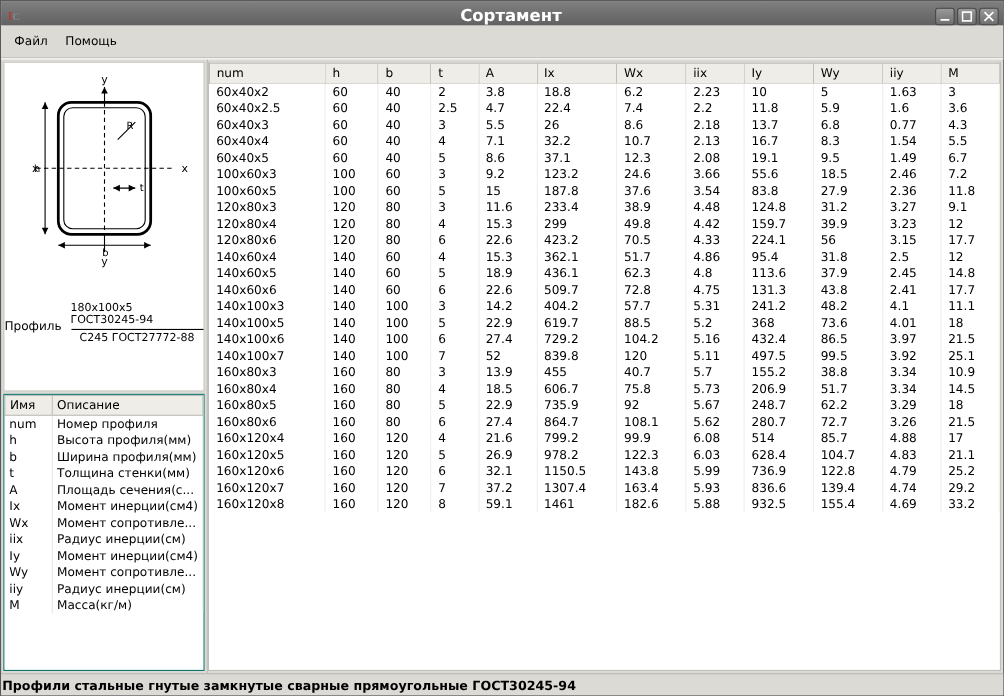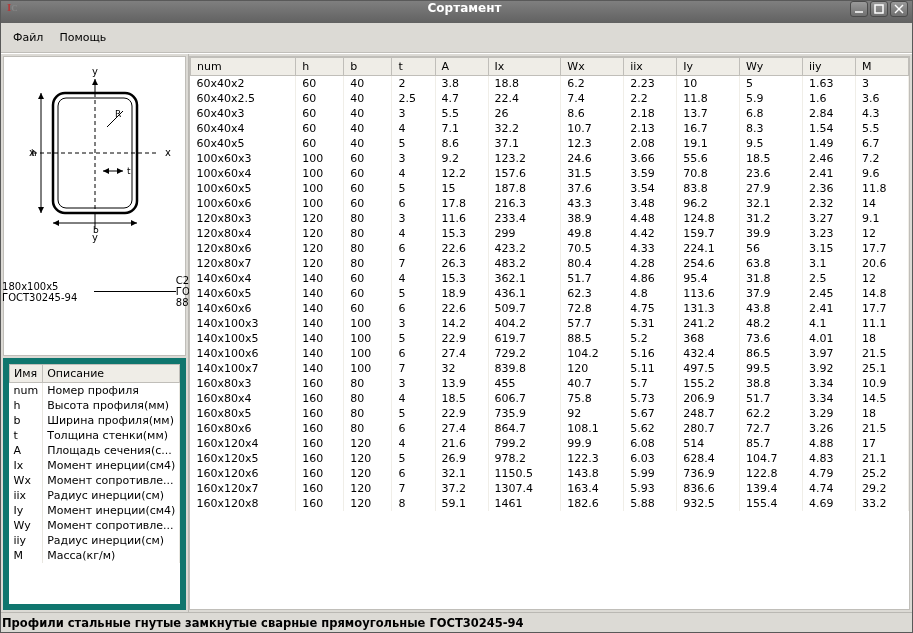--- a/index.html
+++ b/index.html
@@ -15,37 +15,37 @@
     width: 913px;
     height: 633px;
     display: flex;
     flex-direction: column;
     border: 1px solid #595959;
   }
   .titlebar {
     height: 22px;
     background: linear-gradient(to bottom, #7f7f7f 0%, #616161 100%);
     display: flex;
-    align-items: flex-start;
+    align-items: flex-end;
     color: #fff;
     font-weight: bold;
     position: relative;
   }
   .titlebar .appicon {
     margin-left: 6px;
     width: 14px; height: 14px;
     color: #b23b3b;
     font-family: serif;
   }
   .titlebar .title {
     position: absolute;
     left: 16px; right: 0;
     text-align: center;
     pointer-events: none;
-    font-size: 12px;
+    font-size: 15px;
   }
   .titlebar .winbuttons {
     margin-left: auto;
     display: flex;
     gap: 2px;
     padding-right: 4px;
   }
   .winbtn {
     width: 18px; height: 16px;
     border: 1px solid #4a4a4a;
@@ -91,21 +91,21 @@
   .profile-label {
     font-size: 11px;
     margin-top: 4px;
   }
   .profile-line {
     width: 120px; border-top:1px solid #000; margin:2px 0;
   }
   .desc-table-wrap {
     flex:1;
     margin:0 2px 2px 2px;
-    border:6px solid #0f766e;
+    border:1px solid #0f766e;
     overflow:hidden;
     background:#fff;
   }
   .desc-table {
     width:100%; border-collapse:collapse;
     font-size:11px;
   }
   .desc-table th {
     background:#efede7;
     border:1px solid #c0beb9;
@@ -213,21 +213,21 @@
           <polygon points="26,30 23,36 29,36" fill="#000"></polygon>
           <polygon points="26,150 23,144 29,144" fill="#000"></polygon>
           <text x="16" y="93" font-size="9">h</text>
           <line x1="38" y1="160" x2="122" y2="160" stroke="#000"></line>
           <polygon points="38,160 44,157 44,163" fill="#000"></polygon>
           <polygon points="122,160 116,157 116,163" fill="#000"></polygon>
           <text x="78" y="170" font-size="9">b</text>
         </svg>
         <div style="display:flex;align-items:center;margin-top:2px">
           <span class="profile-label" style="margin-right:8px">Профиль</span>
-          <div style="display:flex;flex-direction:row;align-items:center">
+          <div style="display:flex;flex-direction:column;align-items:center">
             <span style="font-size:10px">180x100x5 ГОСТ30245-94</span>
             <div class="profile-line"></div>
             <span style="font-size:10px">С245 ГОСТ27772-88</span>
           </div>
         </div>
       </div>
 
       <div class="desc-table-wrap">
         <table class="desc-table">
           <thead>
@@ -342,21 +342,21 @@
                 <td>60x40x3</td>
                 <td>60</td>
                 <td>40</td>
                 <td>3</td>
                 <td>5.5</td>
                 <td>26</td>
                 <td>8.6</td>
                 <td>2.18</td>
                 <td>13.7</td>
                 <td>6.8</td>
-                <td>2.84</td>
+                <td>0.77</td>
                 <td>4.3</td>
               </tr>
               <tr>
                 <td>60x40x4</td>
                 <td>60</td>
                 <td>40</td>
                 <td>4</td>
                 <td>7.1</td>
                 <td>32.2</td>
                 <td>10.7</td>
@@ -388,60 +388,32 @@
                 <td>9.2</td>
                 <td>123.2</td>
                 <td>24.6</td>
                 <td>3.66</td>
                 <td>55.6</td>
                 <td>18.5</td>
                 <td>2.46</td>
                 <td>7.2</td>
               </tr>
               <tr>
-                <td>100x60x4</td>
-                <td>100</td>
-                <td>60</td>
-                <td>4</td>
-                <td>12.2</td>
-                <td>157.6</td>
-                <td>31.5</td>
-                <td>3.59</td>
-                <td>70.8</td>
-                <td>23.6</td>
-                <td>2.41</td>
-                <td>9.6</td>
-              </tr>
-              <tr>
                 <td>100x60x5</td>
                 <td>100</td>
                 <td>60</td>
                 <td>5</td>
                 <td>15</td>
                 <td>187.8</td>
                 <td>37.6</td>
                 <td>3.54</td>
                 <td>83.8</td>
                 <td>27.9</td>
                 <td>2.36</td>
                 <td>11.8</td>
-              </tr>
-              <tr>
-                <td>100x60x6</td>
-                <td>100</td>
-                <td>60</td>
-                <td>6</td>
-                <td>17.8</td>
-                <td>216.3</td>
-                <td>43.3</td>
-                <td>3.48</td>
-                <td>96.2</td>
-                <td>32.1</td>
-                <td>2.32</td>
-                <td>14</td>
               </tr>
               <tr>
                 <td>120x80x3</td>
                 <td>120</td>
                 <td>80</td>
                 <td>3</td>
                 <td>11.6</td>
                 <td>233.4</td>
                 <td>38.9</td>
                 <td>4.48</td>
@@ -470,34 +442,20 @@
                 <td>80</td>
                 <td>6</td>
                 <td>22.6</td>
                 <td>423.2</td>
                 <td>70.5</td>
                 <td>4.33</td>
                 <td>224.1</td>
                 <td>56</td>
                 <td>3.15</td>
                 <td>17.7</td>
-              </tr>
-              <tr>
-                <td>120x80x7</td>
-                <td>120</td>
-                <td>80</td>
-                <td>7</td>
-                <td>26.3</td>
-                <td>483.2</td>
-                <td>80.4</td>
-                <td>4.28</td>
-                <td>254.6</td>
-                <td>63.8</td>
-                <td>3.1</td>
-                <td>20.6</td>
               </tr>
               <tr>
                 <td>140x60x4</td>
                 <td>140</td>
                 <td>60</td>
                 <td>4</td>
                 <td>15.3</td>
                 <td>362.1</td>
                 <td>51.7</td>
                 <td>4.86</td>
@@ -574,21 +532,21 @@
                 <td>432.4</td>
                 <td>86.5</td>
                 <td>3.97</td>
                 <td>21.5</td>
               </tr>
               <tr>
                 <td>140x100x7</td>
                 <td>140</td>
                 <td>100</td>
                 <td>7</td>
-                <td>32</td>
+                <td>52</td>
                 <td>839.8</td>
                 <td>120</td>
                 <td>5.11</td>
                 <td>497.5</td>
                 <td>99.5</td>
                 <td>3.92</td>
                 <td>25.1</td>
               </tr>
               <tr>
                 <td>160x80x3</td>

